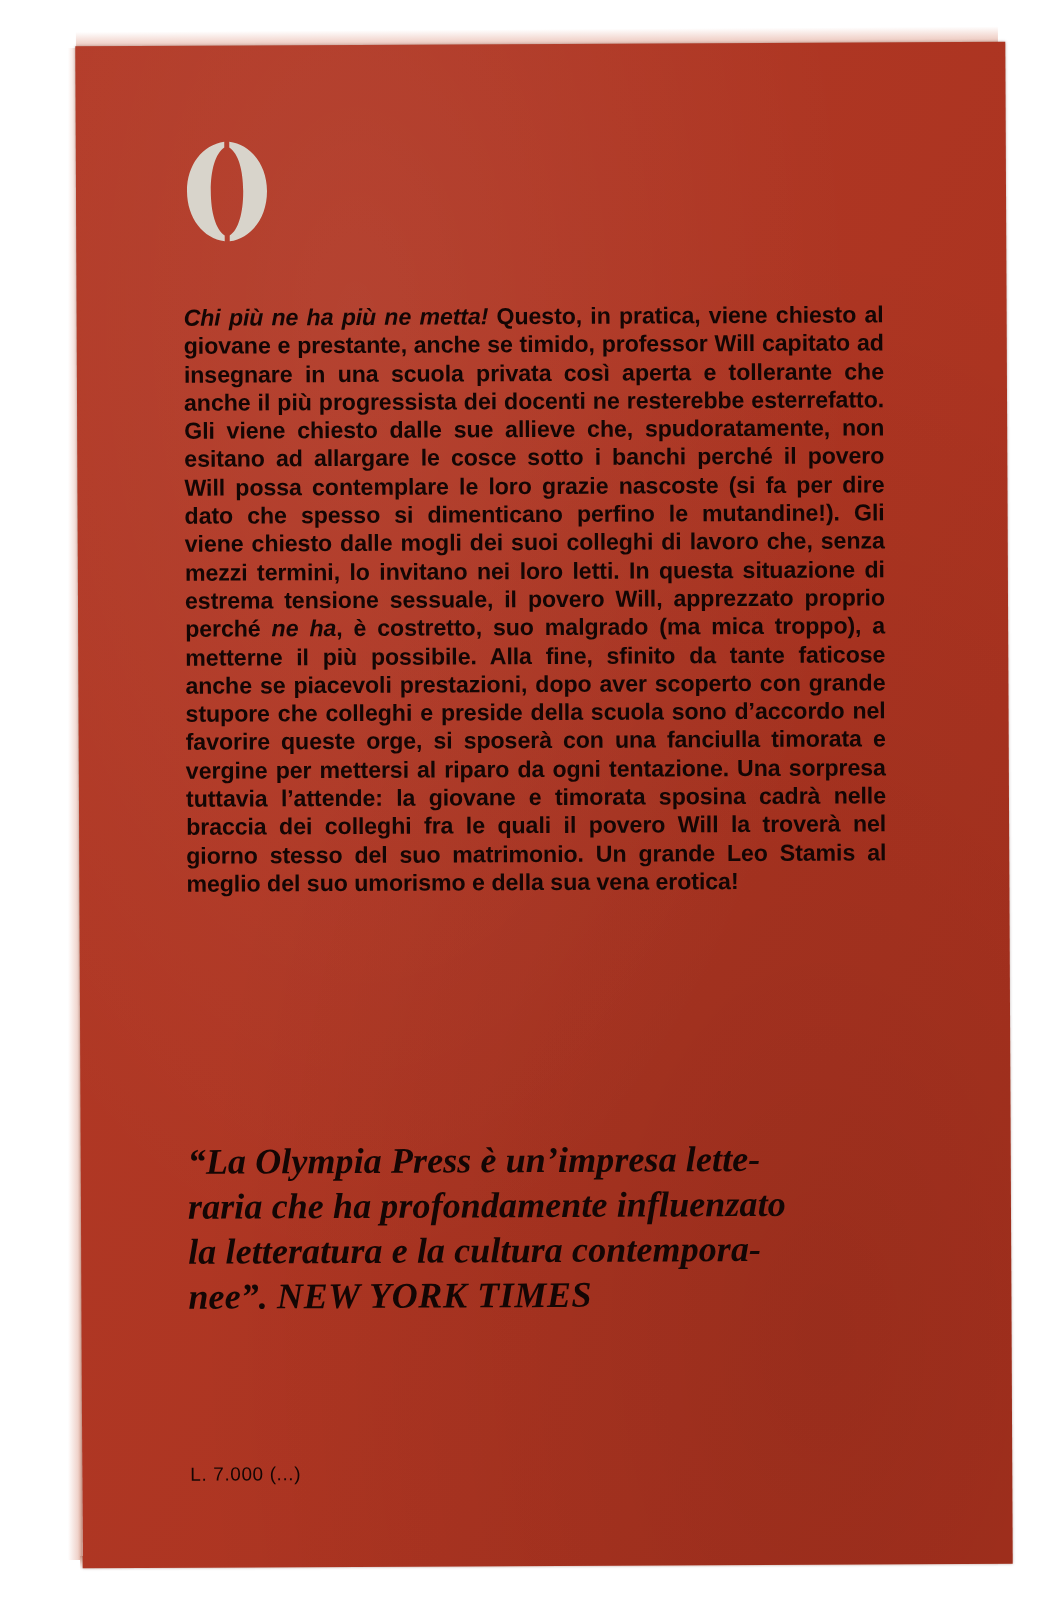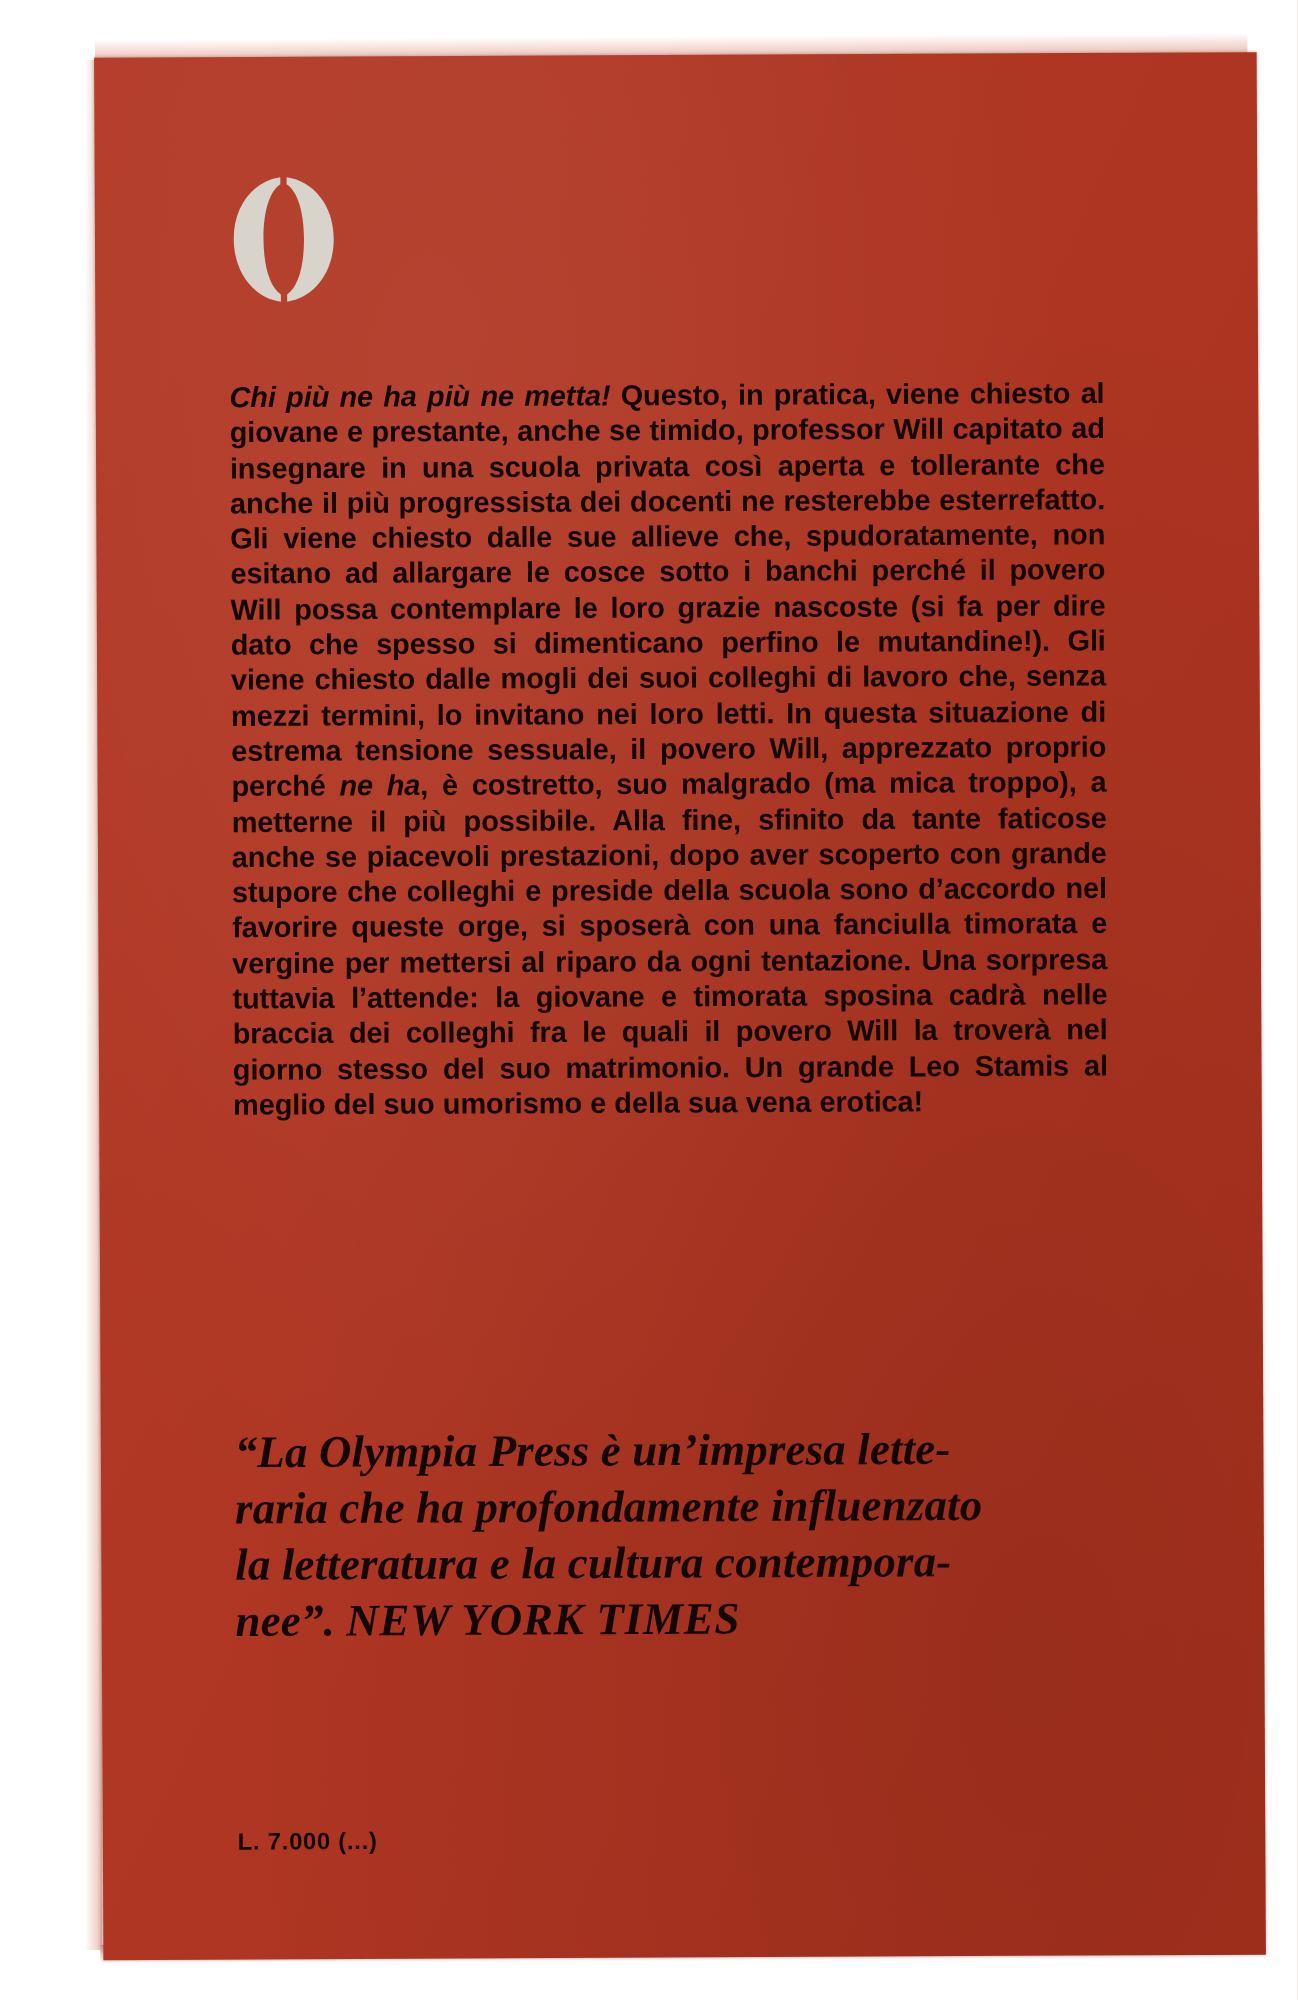--- a/index.html
+++ b/index.html
@@ -132,21 +132,21 @@
   }
   .quote-line { display: block; white-space: nowrap; }
 
   
   .price {
     position: absolute;
     left: 108px;
     top: 1418px;
     color: #140604;
     font-family: "Liberation Sans", sans-serif;
-    font-weight: bold;
+    font-weight: normal;
     font-size: 19px;
     letter-spacing: 0.6px;
   }
 </style>
 </head>
 <body>
 
 <div id="page">
 
   <div class="page-edge-top"></div>

